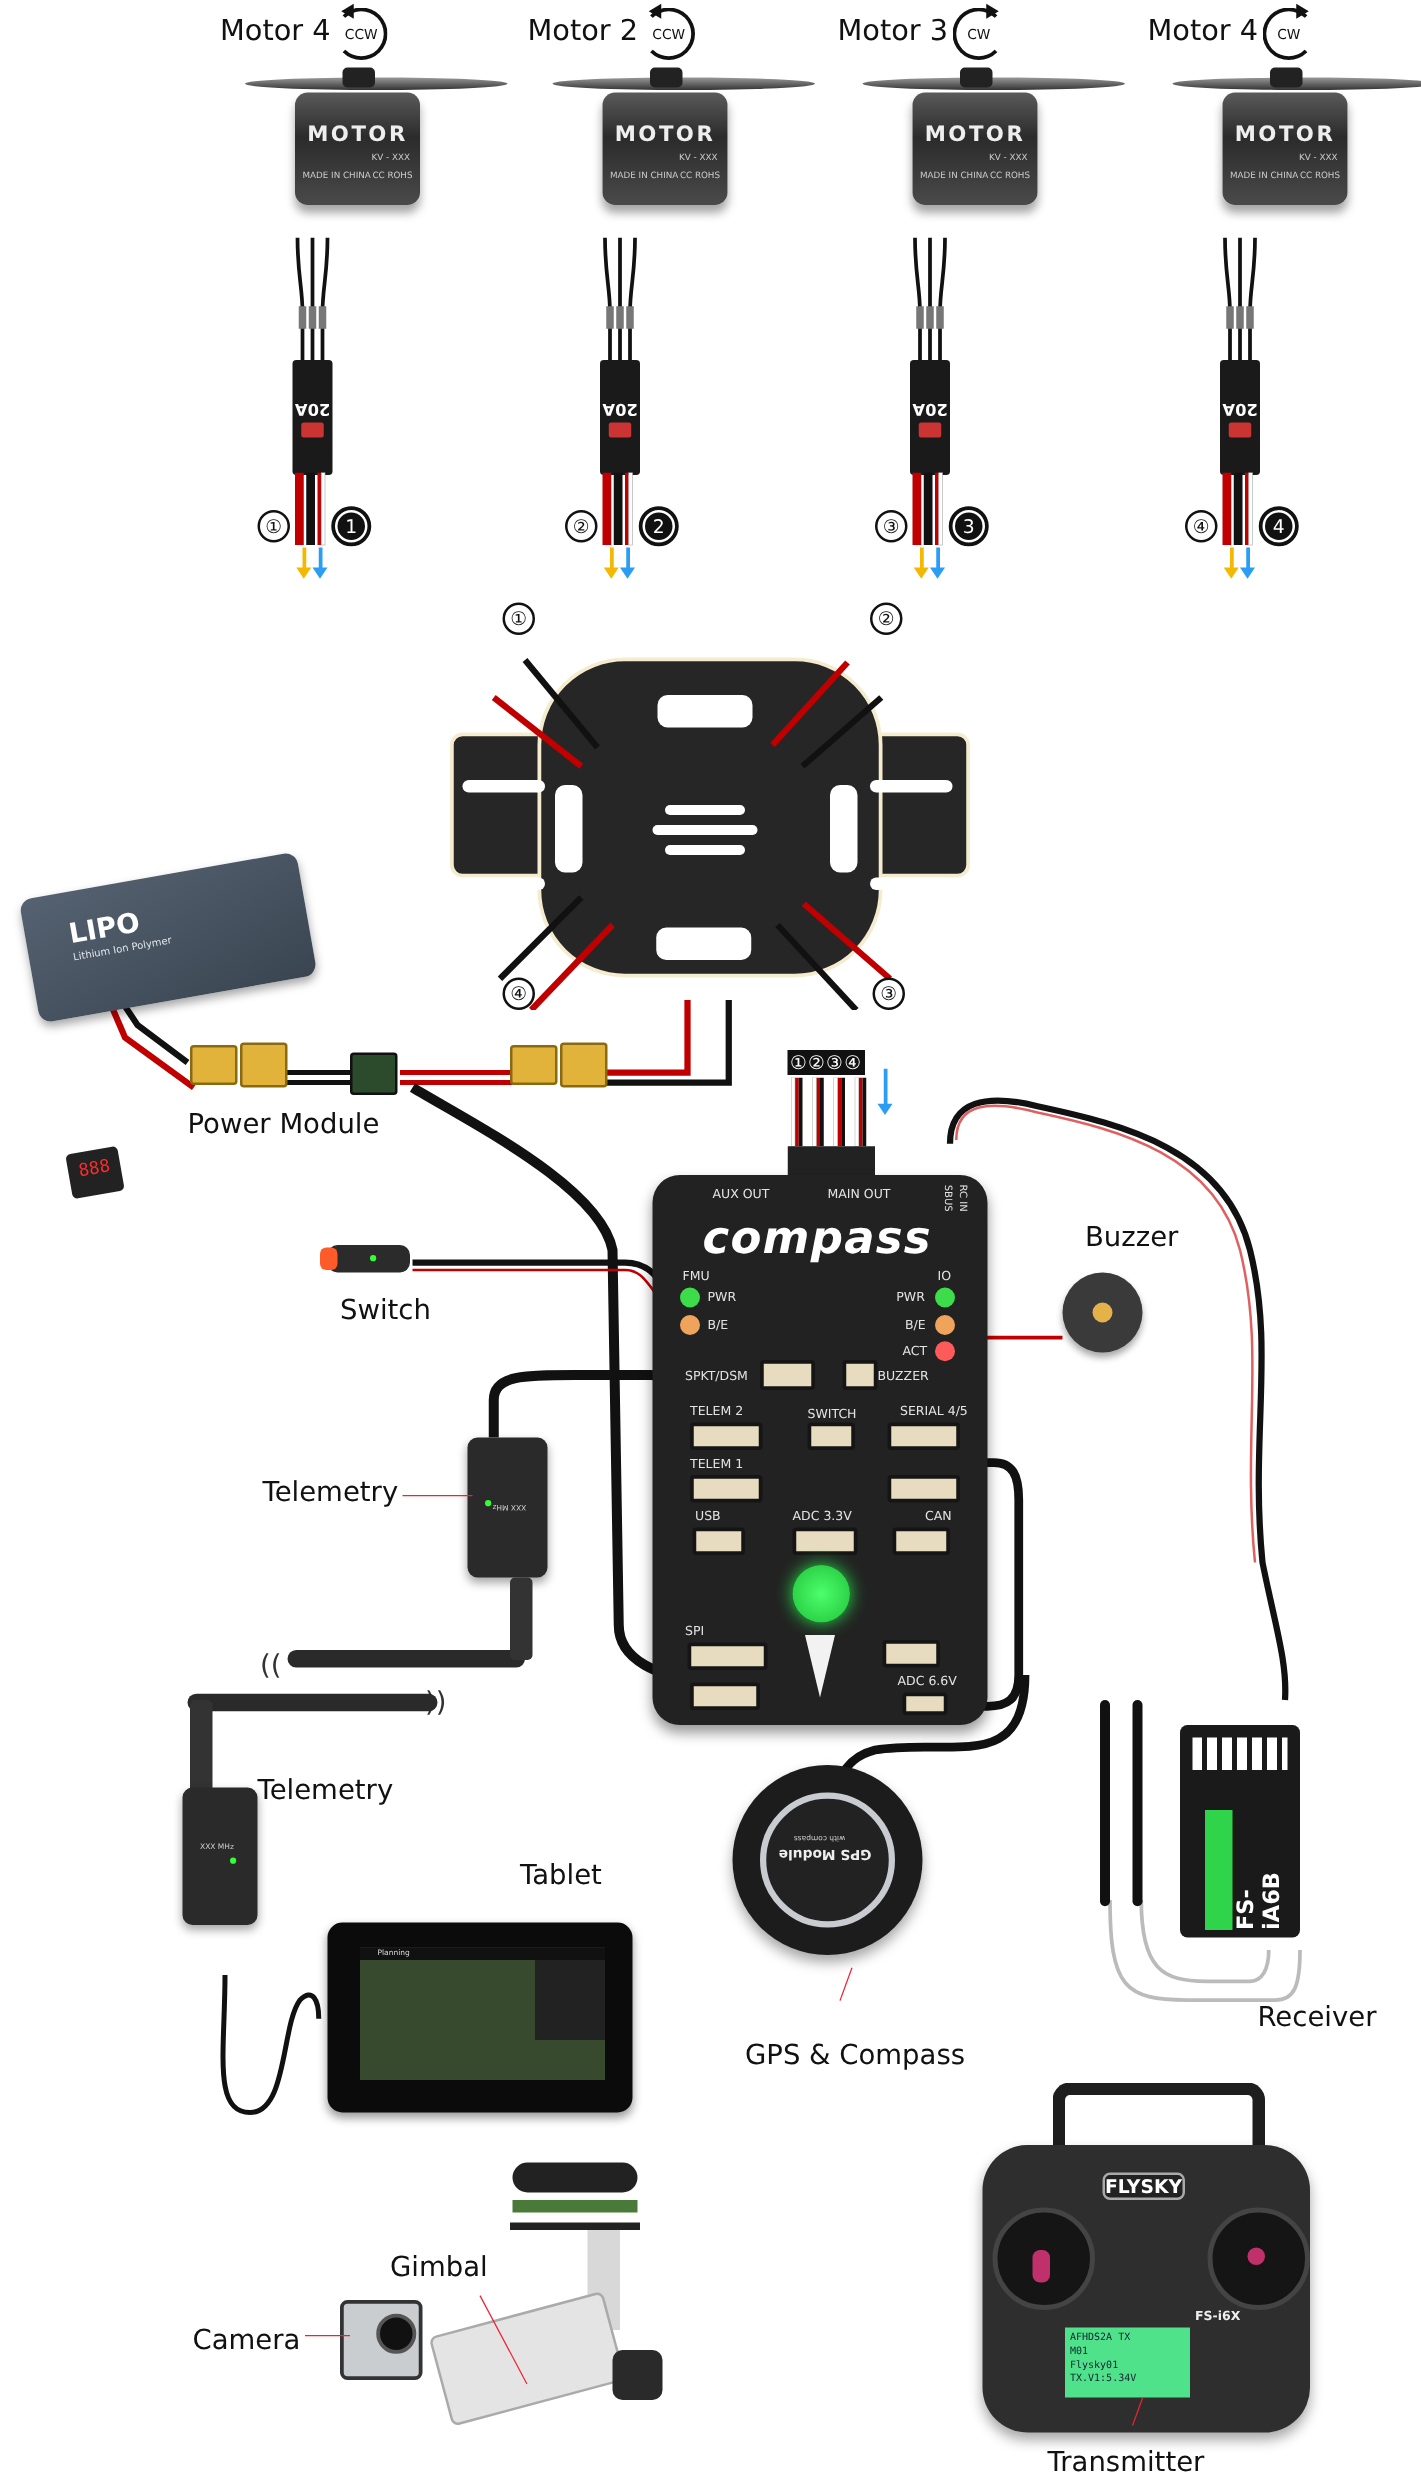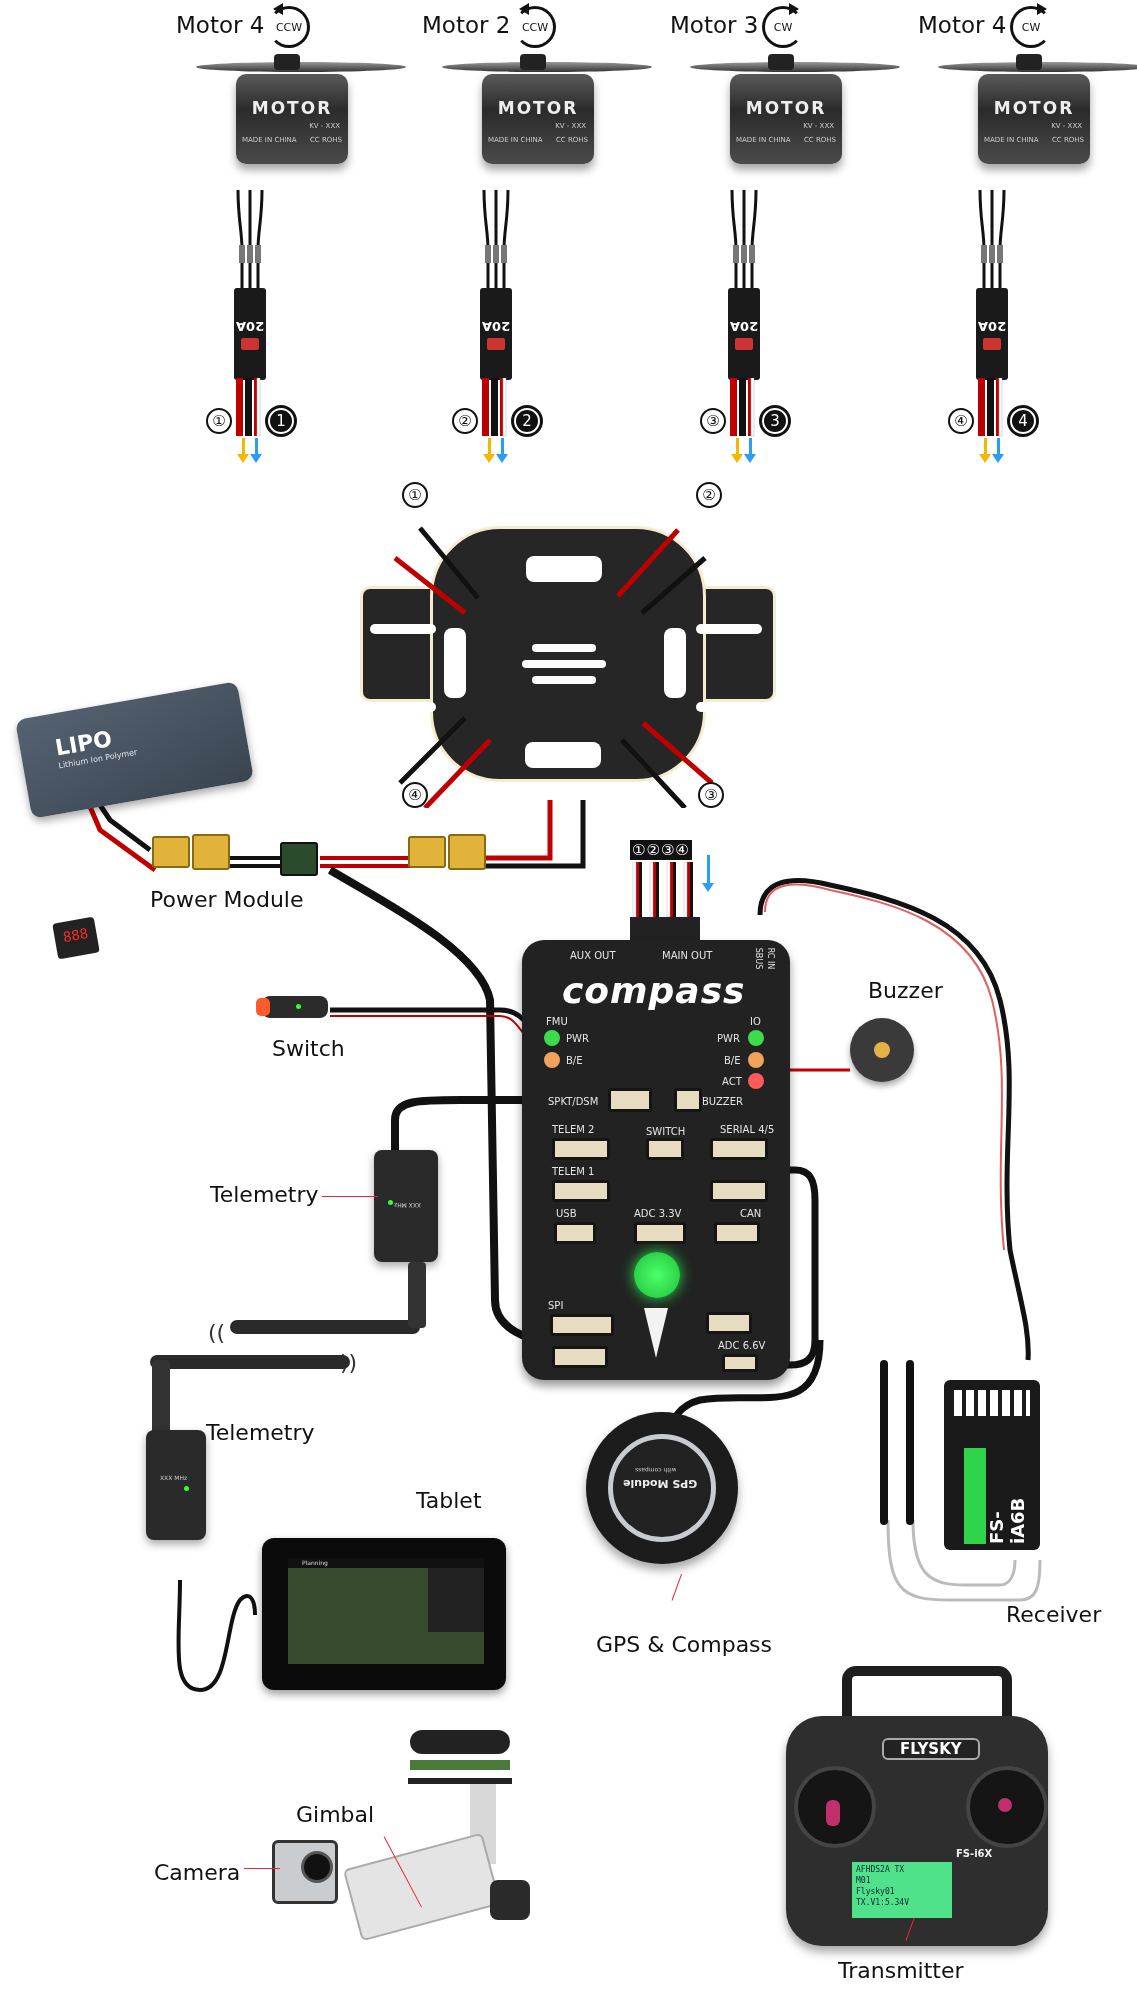--- a/index.html
+++ b/index.html
@@ -7,21 +7,21 @@
   .abs{position:absolute;}
   .label{position:absolute;font-size:22px;color:#111;white-space:nowrap;font-family:"DejaVu Sans",sans-serif;}
   .motor-label{font-size:23px;}
   .rot{position:absolute;width:36px;height:36px;border:3px solid #111;border-radius:50%;font-size:11px;display:flex;align-items:center;justify-content:center;font-family:"DejaVu Sans",sans-serif;background:#fff;}
   .rot.ccw{border-left-color:transparent;}
   .rot.cw{border-right-color:transparent;}
   .rot::after{content:"";position:absolute;top:-6px;width:0;height:0;border-top:6px solid transparent;border-bottom:6px solid transparent;}
   .rot.ccw::after{left:2px;border-right:10px solid #111;}
   .rot.cw::after{right:2px;border-left:10px solid #111;}
   .prop{position:absolute;height:10px;background:linear-gradient(#999,#333);border-radius:50%;}
-  .motor-body{position:absolute;width:112px;height:90px;background:linear-gradient(#5a5a5a,#2b2b2b 40%,#4a4a4a);border-radius:10px;box-shadow:0 6px 8px rgba(0,0,0,.35);color:#ddd;font-family:"DejaVu Sans",sans-serif;}
+  .motor-body{position:absolute;width:100px;height:90px;background:linear-gradient(#5a5a5a,#2b2b2b 40%,#4a4a4a);border-radius:10px;box-shadow:0 6px 8px rgba(0,0,0,.35);color:#ddd;font-family:"DejaVu Sans",sans-serif;}
   .motor-body .brand{position:absolute;top:24px;left:6px;right:6px;text-align:center;font-size:17px;font-weight:bold;letter-spacing:2px;color:#eee;}
   .motor-body .small{position:absolute;font-size:7px;color:#ccc;}
   .motor-top{position:absolute;width:26px;height:16px;background:#222;border-radius:4px;}
   .wire{position:absolute;}
   .esc{position:absolute;width:32px;height:92px;background:#1a1a1a;border-radius:3px;color:#fff;font-size:12px;display:flex;flex-direction:column;align-items:center;justify-content:center;}
   .esc .esc-val{transform:rotate(180deg);font-weight:bold;font-size:13px;}
   .esc .esc-logo{width:18px;height:12px;background:#c33;margin-top:4px;border-radius:2px;}
   .num{position:absolute;width:22px;height:22px;border:2px solid #111;border-radius:50%;font-size:15px;display:flex;align-items:center;justify-content:center;background:#fff;font-family:"DejaVu Sans",sans-serif;}
   .num.inv{background:#111;color:#fff;border-color:#fff;outline:3px solid #111;}
   .arrow{position:absolute;width:3px;height:18px;}
@@ -398,30 +398,30 @@
 <span class="label" style="left:1006px;top:1602px;">Receiver</span>
 
 <div class="abs" style="left:350px;top:1730px;width:190px;height:200px;">
   <div class="abs" style="left:60px;top:0;width:100px;height:24px;background:#222;border-radius:12px;"></div>
   <div class="abs" style="left:60px;top:30px;width:100px;height:10px;background:#4a7a3a;"></div>
   <div class="abs" style="left:58px;top:48px;width:104px;height:6px;background:#222;"></div>
   <div class="abs" style="left:120px;top:54px;width:26px;height:80px;background:#d8d8d8;"></div>
   <div class="abs" style="left:0;top:120px;width:140px;height:70px;background:#e4e4e4;border:2px solid #aaa;border-radius:6px;transform:rotate(-15deg);"></div>
   <div class="abs" style="left:140px;top:150px;width:40px;height:40px;background:#2a2a2a;border-radius:8px;"></div>
 </div>
-<span class="label" style="left:296px;top:1802px;">Gimbal</span>
+<span class="label" style="left:312px;top:1802px;">Gimbal</span>
 <div class="abs" style="left:272px;top:1840px;width:60px;height:58px;background:#c9cdd0;border:3px solid #333;border-radius:6px;">
   <div class="abs" style="left:26px;top:8px;width:26px;height:26px;border-radius:50%;background:#111;border:3px solid #555;"></div>
 </div>
 <span class="label" style="left:154px;top:1860px;">Camera</span>
 
 <div class="abs" style="left:786px;top:1666px;width:262px;height:282px;">
   <div class="abs" style="left:56px;top:0;width:150px;height:60px;border:10px solid #1e1e1e;border-bottom:none;border-radius:14px 14px 0 0;"></div>
   <div class="abs" style="left:0;top:50px;width:262px;height:230px;background:#2e2e2e;border-radius:36px;box-shadow:0 6px 10px rgba(0,0,0,.35);">
-    <div class="abs" style="left:96px;top:22px;color:#fff;font-weight:bold;font-size:15px;background:#222;border:2px solid #aaa;border-radius:6px;padding:0 16px;">FLYSKY</div>
+    <div class="abs" style="left:96px;top:22px;color:#fff;font-weight:bold;font-size:15px;background:#222;border:2px solid #aaa;border-radius:6px;padding:0 0;">FLYSKY</div>
     <div class="abs" style="left:8px;top:50px;width:74px;height:74px;border-radius:50%;background:#151515;border:4px solid #444;">
       <div class="abs" style="left:28px;top:30px;width:14px;height:26px;background:#c0306a;border-radius:6px;"></div>
     </div>
     <div class="abs" style="left:180px;top:50px;width:74px;height:74px;border-radius:50%;background:#151515;border:4px solid #444;">
       <div class="abs" style="left:28px;top:28px;width:14px;height:14px;background:#c0306a;border-radius:50%;"></div>
     </div>
     <div class="abs" style="left:66px;top:146px;width:100px;height:56px;background:#4fe28a;font-family:'DejaVu Sans Mono',monospace;font-size:8px;color:#123;padding:2px 4px;box-sizing:border-box;line-height:11px;">
       <div>AFHDS2A TX</div>
       <div>M01</div>
       <div>Flysky01</div>

